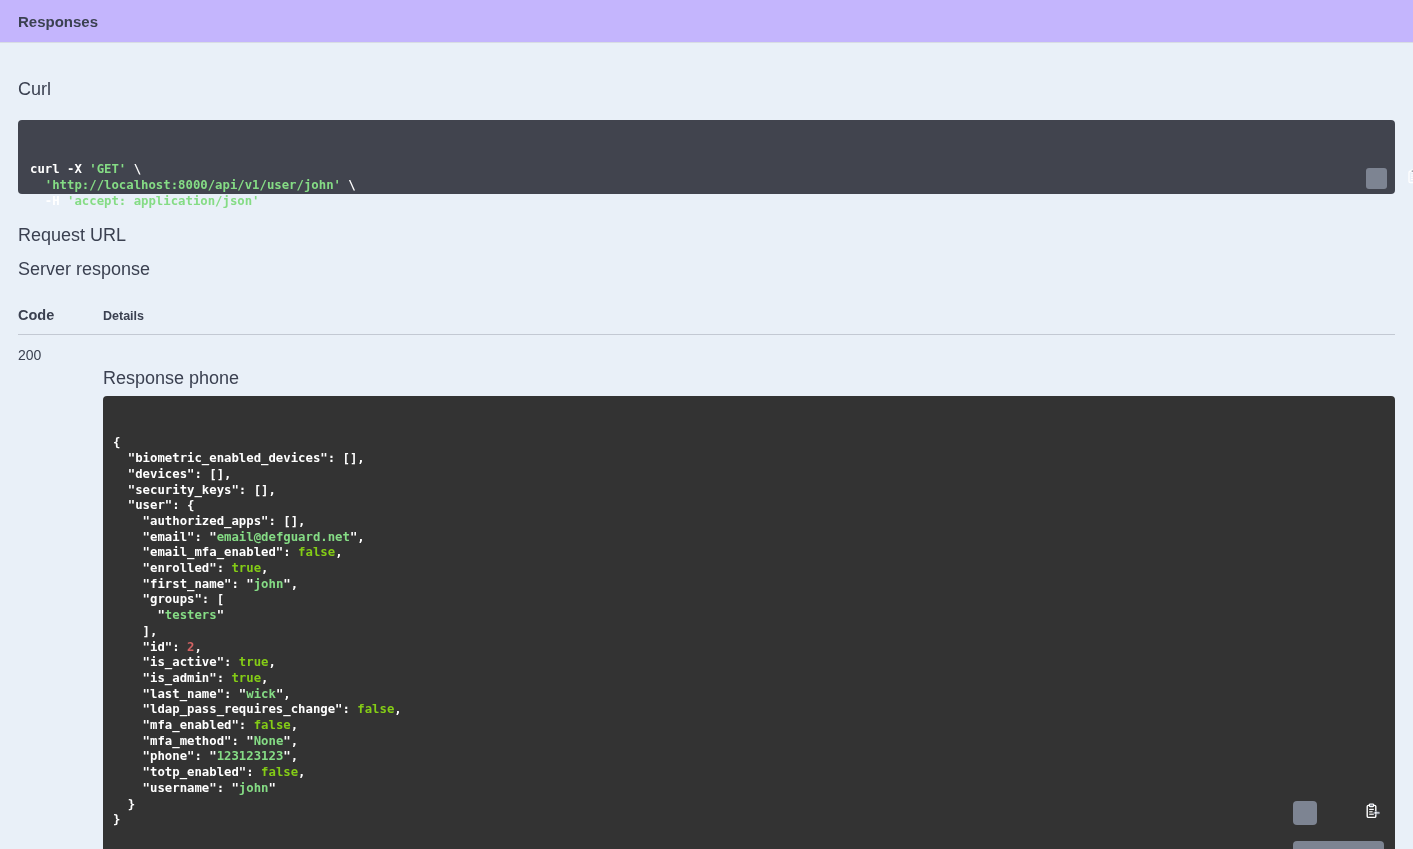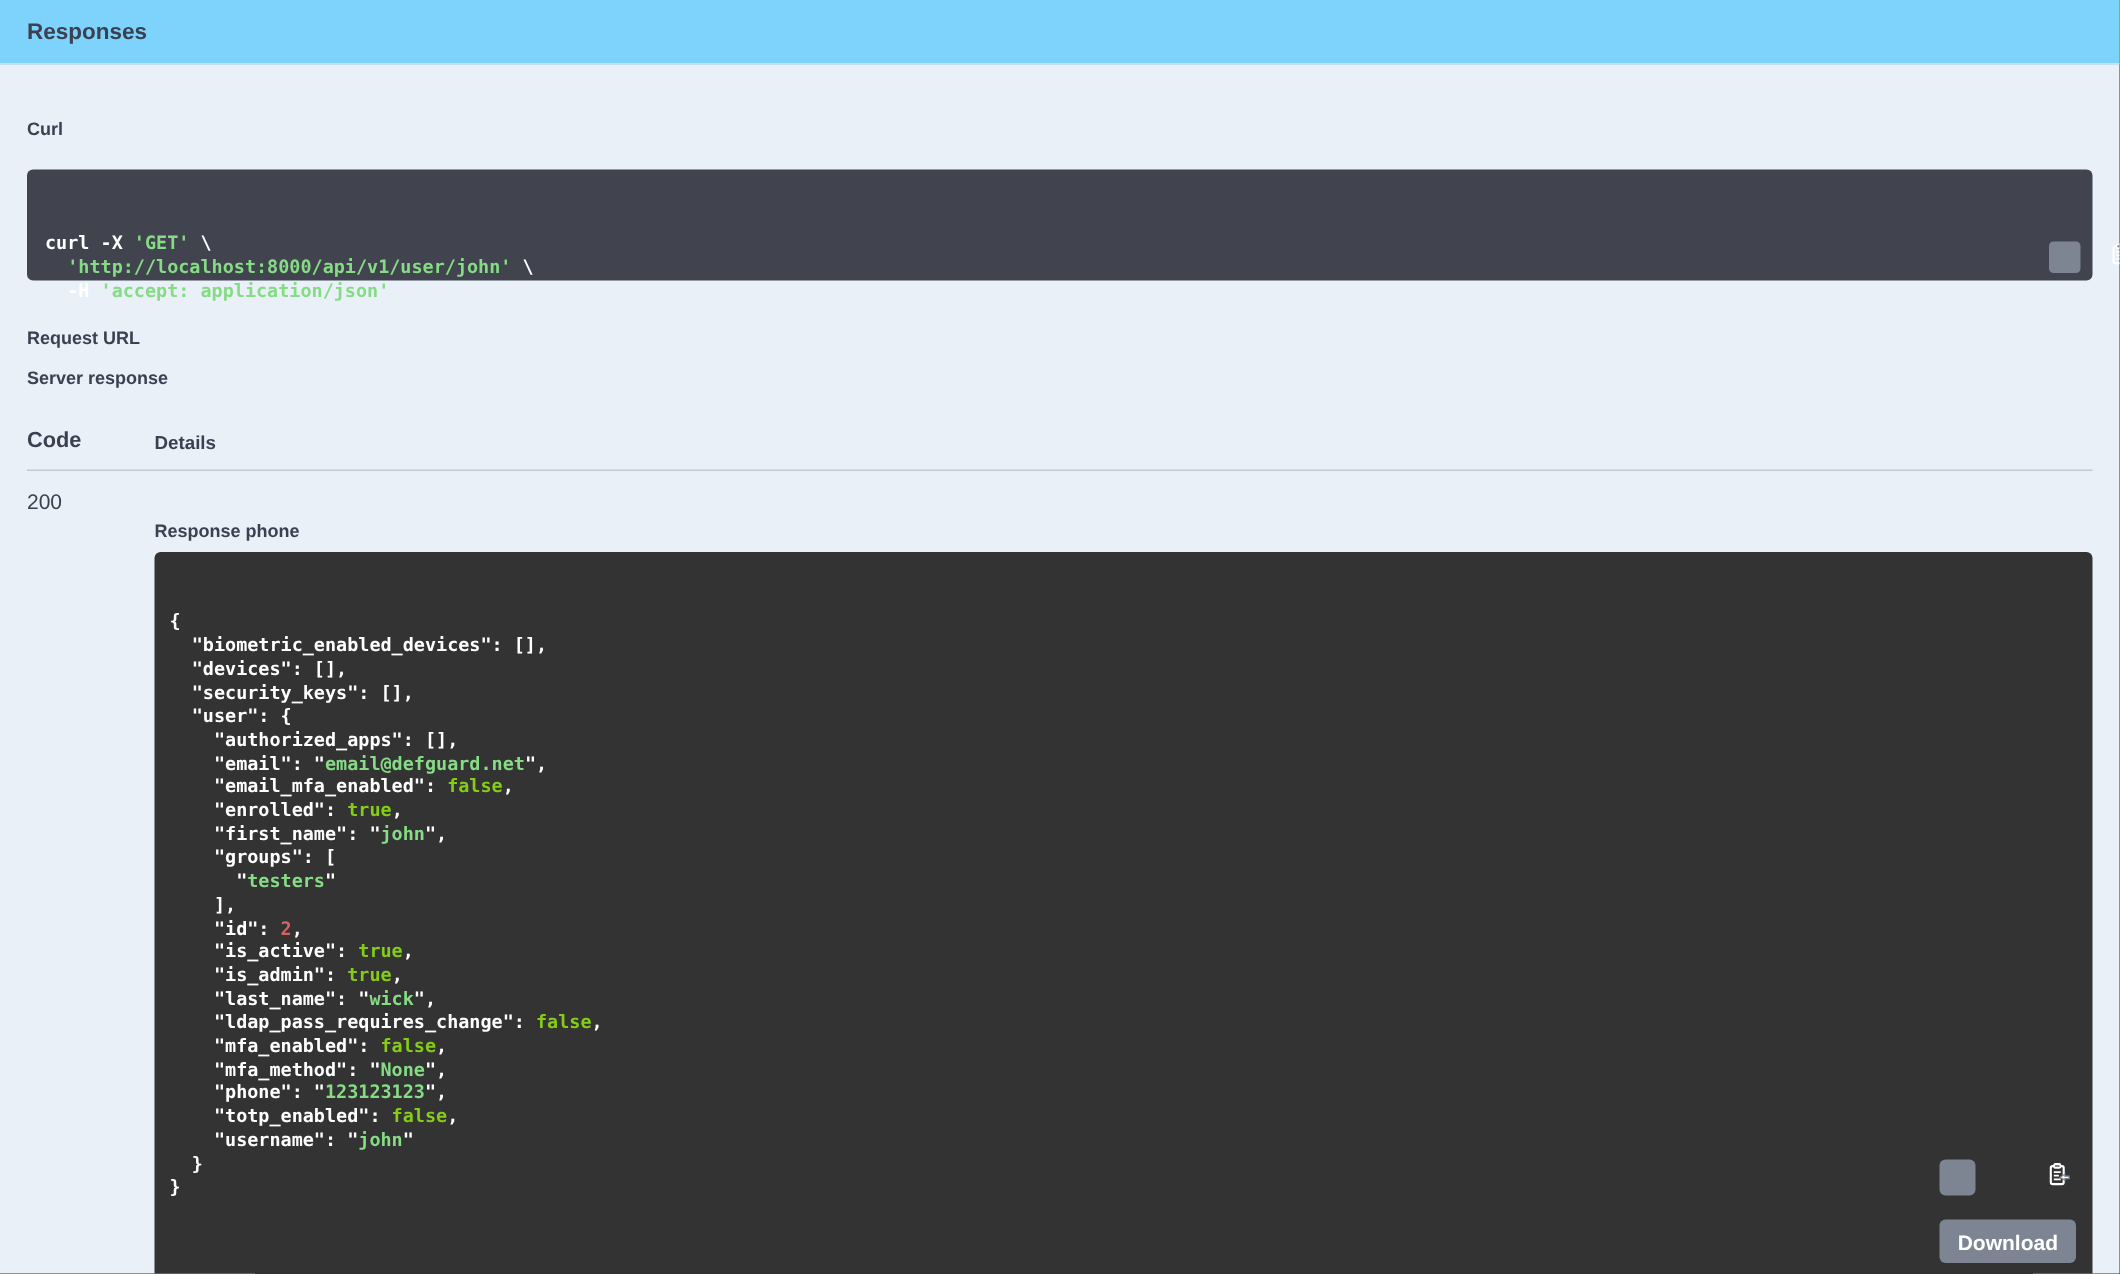--- a/index.html
+++ b/index.html
@@ -2,29 +2,29 @@
 <html><head>
 <meta charset="utf-8">
 <style>
   * { margin: 0; padding: 0; box-sizing: border-box; }
   html, body { width: 1413px; height: 849px; }
   body { font-family: "Liberation Sans", sans-serif; background: #e9f0f8; }
 
   .page { width: 1413px; height: 849px; overflow: hidden; position: relative; }
 
   .topbar {
-    height: 43px; background: #7dd3fc; border-bottom: 1px solid #d8dde4;
+    height: 43px; background: #c4b5fd; border-bottom: 1px solid #d8dde4;
     display: flex; align-items: center; padding: 0 18px;
   }
   .topbar h3 { font-size: 15px; font-weight: bold; color: #3b4151; }
 
   .opblock-body { padding: 0 18px; }
 
   .sec-label {
-    font-size: 12px; font-weight: bold; color: #3b4151;
+    font-size: 18px; font-weight: normal; color: #3b4151;
   }
   .lbl-curl { padding-top: 36px; }
   .lbl-requrl { padding-top: 11px; margin-top: 20px; }
   .lbl-serverresp { padding-top: 13px; }
 
   pre, .code {
     font-family: "DejaVu Sans Mono", "Liberation Mono", monospace;
     font-weight: bold; font-size: 12.3px; color: #ffffff;
   }
 

